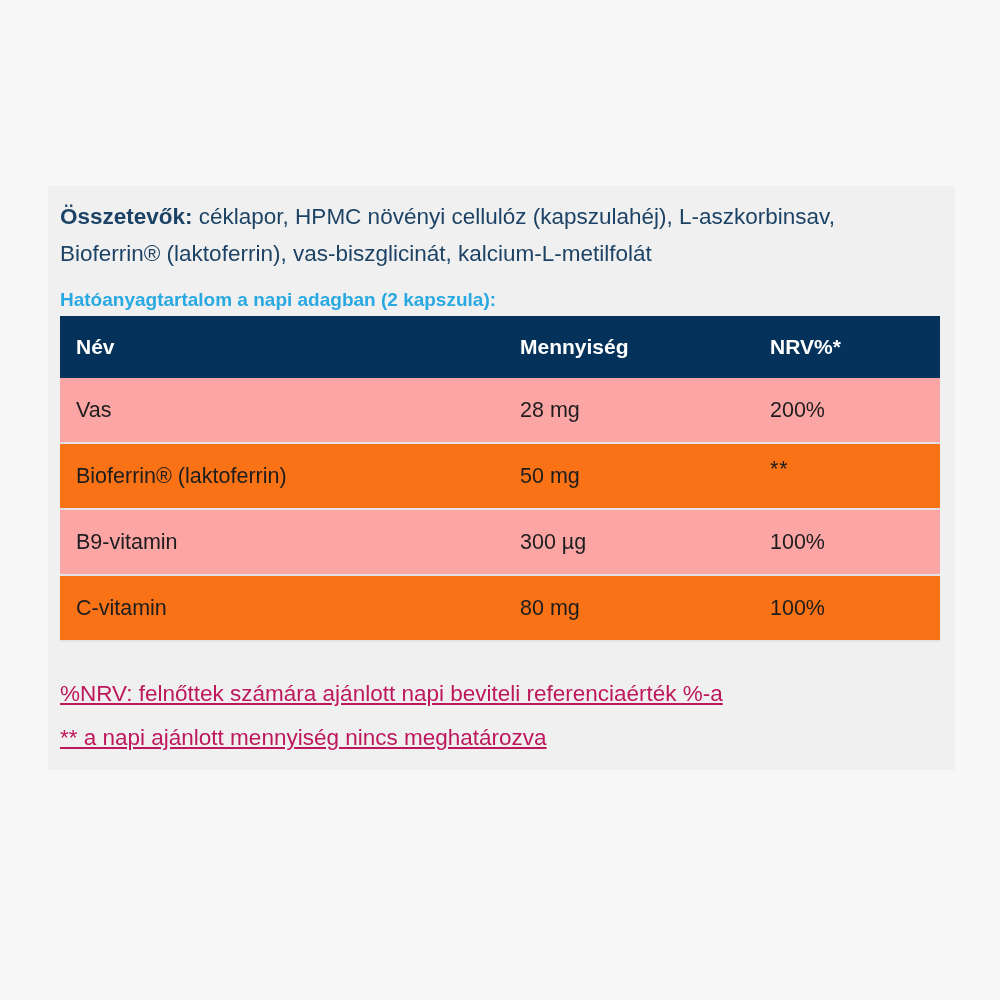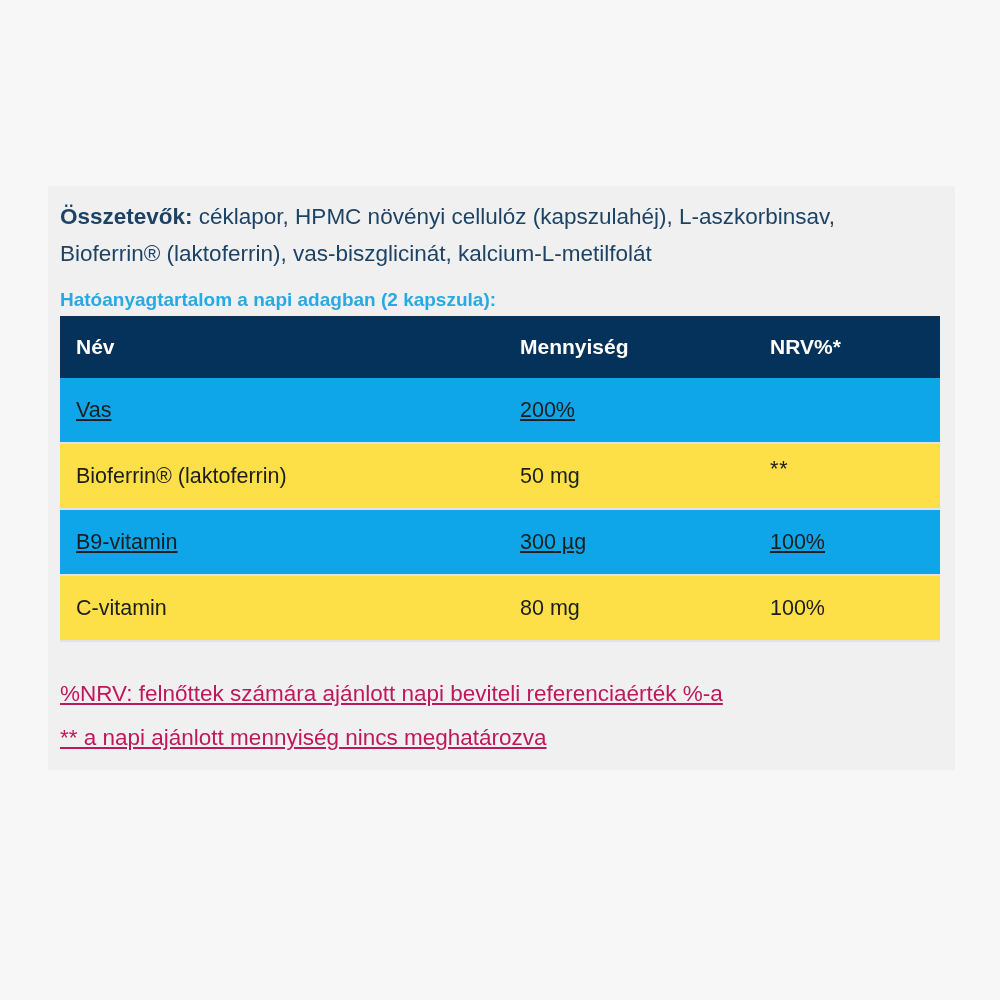--- a/index.html
+++ b/index.html
@@ -45,22 +45,22 @@
     font-weight: 700;
     font-size: 21px;
   }
   .t-row {
     display: flex;
     align-items: center;
     height: 66px;
     border-bottom: 2px solid #e3e3e7;
     color: #1d1d1e;
   }
-  .t-row.odd  { background: #0ea5e9; text-decoration: underline; }
-  .t-row.even { background: #fde047; }
+  .t-row.odd  { background: #fca5a5; }
+  .t-row.even { background: #f97316; }
   .col-name   { width: 460px; padding-left: 16px; }
   .col-amount { width: 250px; }
   .col-nrv    { width: 170px; }
   .nrv-stars  { position: relative; top: -7px; letter-spacing: 1px; }
   .footnotes {
     margin-top: 30px;
     font-size: 22.5px;
     line-height: 44px;
     color: #be185d;
     text-decoration: underline;
@@ -78,20 +78,21 @@
   <div class="nutri-table">
 
     <div class="t-head">
       <div class="col-name">Név</div>
       <div class="col-amount">Mennyiség</div>
       <div class="col-nrv">NRV%*</div>
     </div>
 
     <div class="t-row odd">
       <div class="col-name">Vas</div>
+      <div class="col-amount">28 mg</div>
       <div class="col-nrv">200%</div>
     </div>
 
     <div class="t-row even">
       <div class="col-name">Bioferrin® (laktoferrin)</div>
       <div class="col-amount">50 mg</div>
       <div class="col-nrv"><span class="nrv-stars">**</span></div>
     </div>
 
     <div class="t-row odd">

